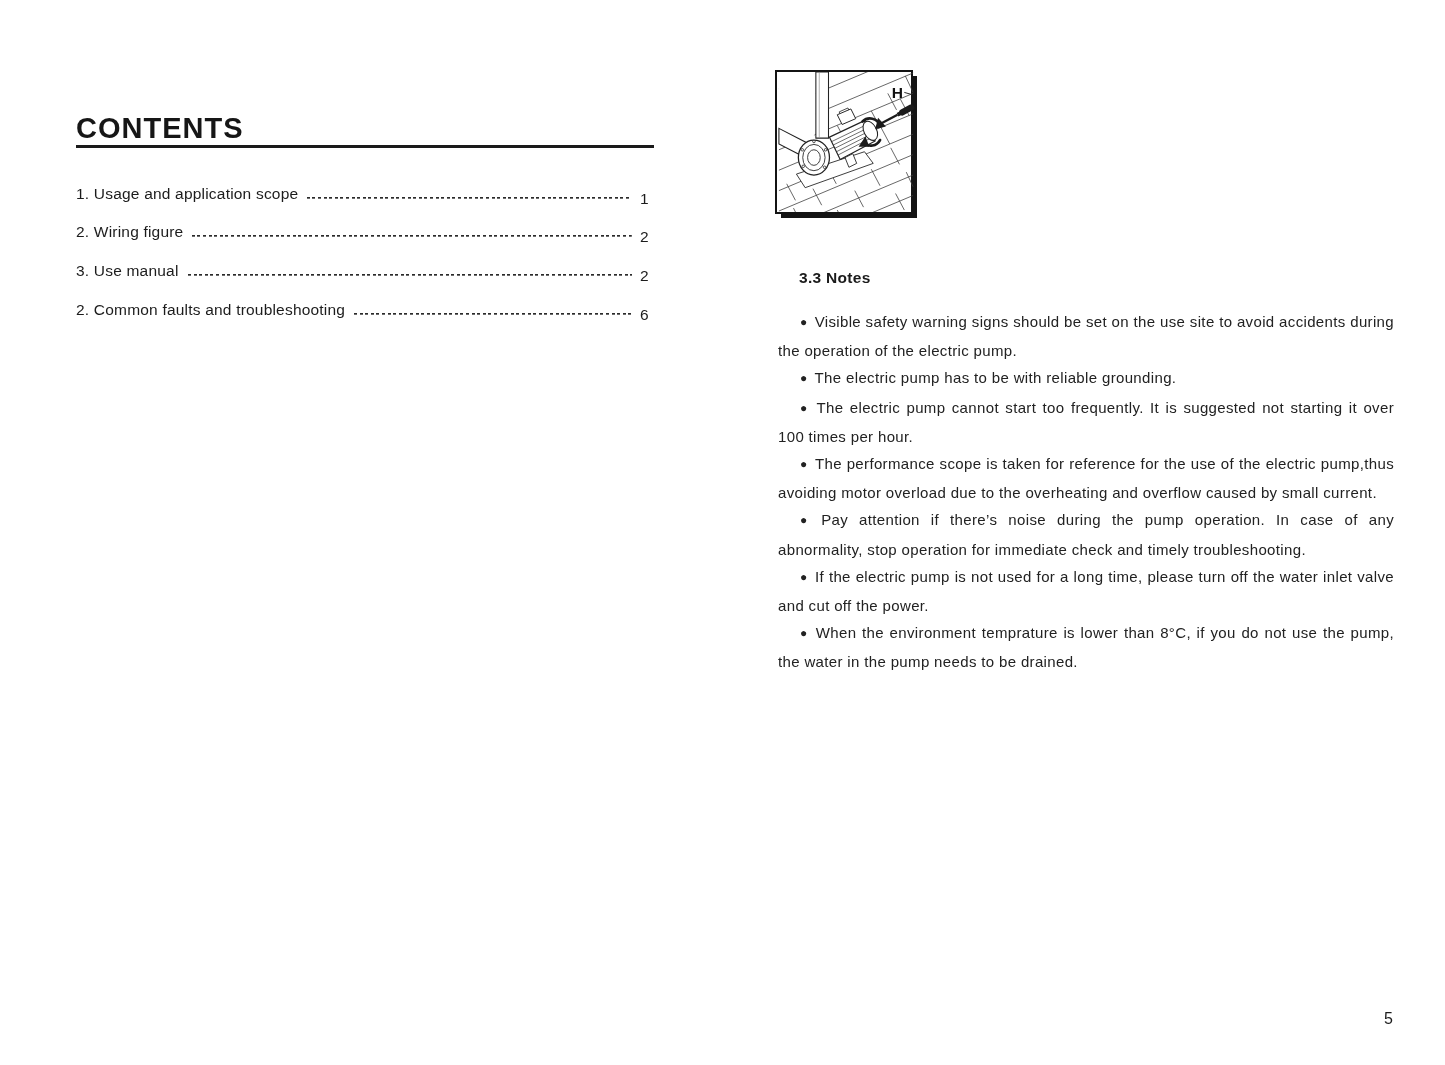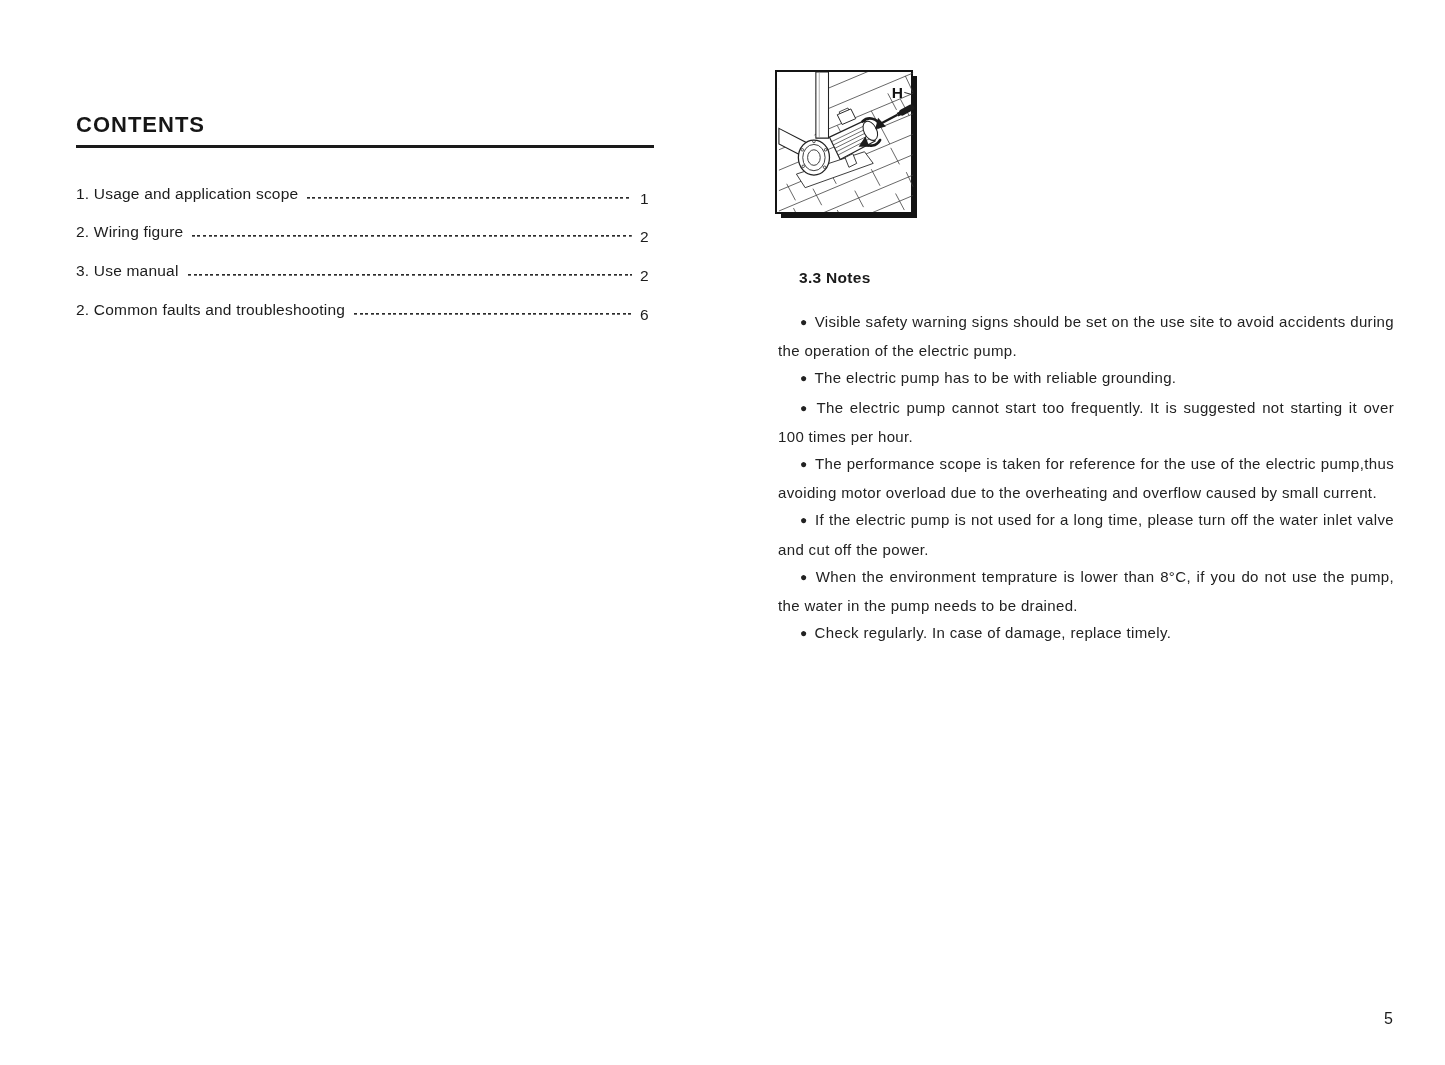--- a/index.html
+++ b/index.html
@@ -11,21 +11,21 @@
     background: #ffffff;
     font-family: "Liberation Sans", sans-serif;
     color: #1e1e1e;
     overflow: hidden;
   }
 
   
   .contents-title {
     position: absolute;
     left: 76px; top: 112px;
-    font-size: 22px;
+    font-size: 29px;
     font-weight: bold;
     letter-spacing: 1px;
     color: #161616;
   }
   .contents-rule {
     position: absolute;
     left: 76px; top: 145px;
     width: 578px; height: 0;
     border-top: 3px solid #1a1a1a;
     box-shadow: 0 4px 0 -1.5px #9b9b9b;
@@ -210,20 +210,20 @@
   </div>
 
 
   <div class="notes-heading">3.3 Notes</div>
 
   <div class="notes-body">
     <p><span class="bullet">●</span><span>Visible safety warning signs should be set on the use site to avoid accidents during the operation of the electric pump.</span></p>
     <p><span class="bullet">●</span><span>The electric pump has to be with reliable grounding.</span></p>
     <p><span class="bullet">●</span><span>The electric pump cannot start too frequently. It is suggested not starting it over 100 times per hour.</span></p>
     <p><span class="bullet">●</span><span>The performance scope is taken for reference for the use of the electric pump,thus avoiding motor overload due to the overheating and overflow caused by small current.</span></p>
+    <p><span class="bullet">●</span><span>Pay attention if there’s noise during the pump operation. In case of any abnormality, stop operation for immediate check and timely troubleshooting.</span></p>
     <p><span class="bullet">●</span><span>If the electric pump is not used for a long time, please turn off the water inlet valve and cut off the power.</span></p>
     <p><span class="bullet">●</span><span>When the environment temprature is lower than 8°C, if you do not use the pump, the water in the pump needs to be drained.</span></p>
-    <p><span class="bullet">●</span><span>Check regularly. In case of damage, replace timely.</span></p>
   </div>
 
   <div class="page-number">5</div>
 
 </div>
 
 </body></html>

